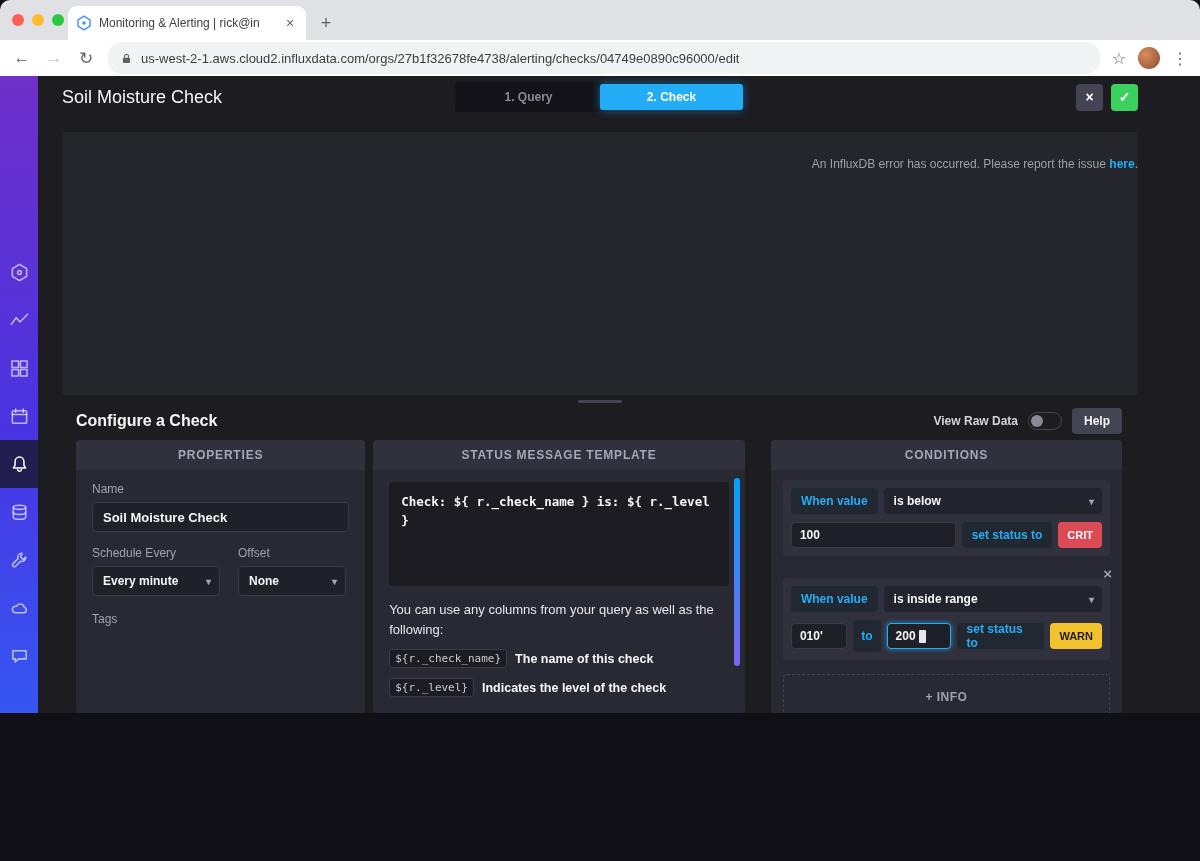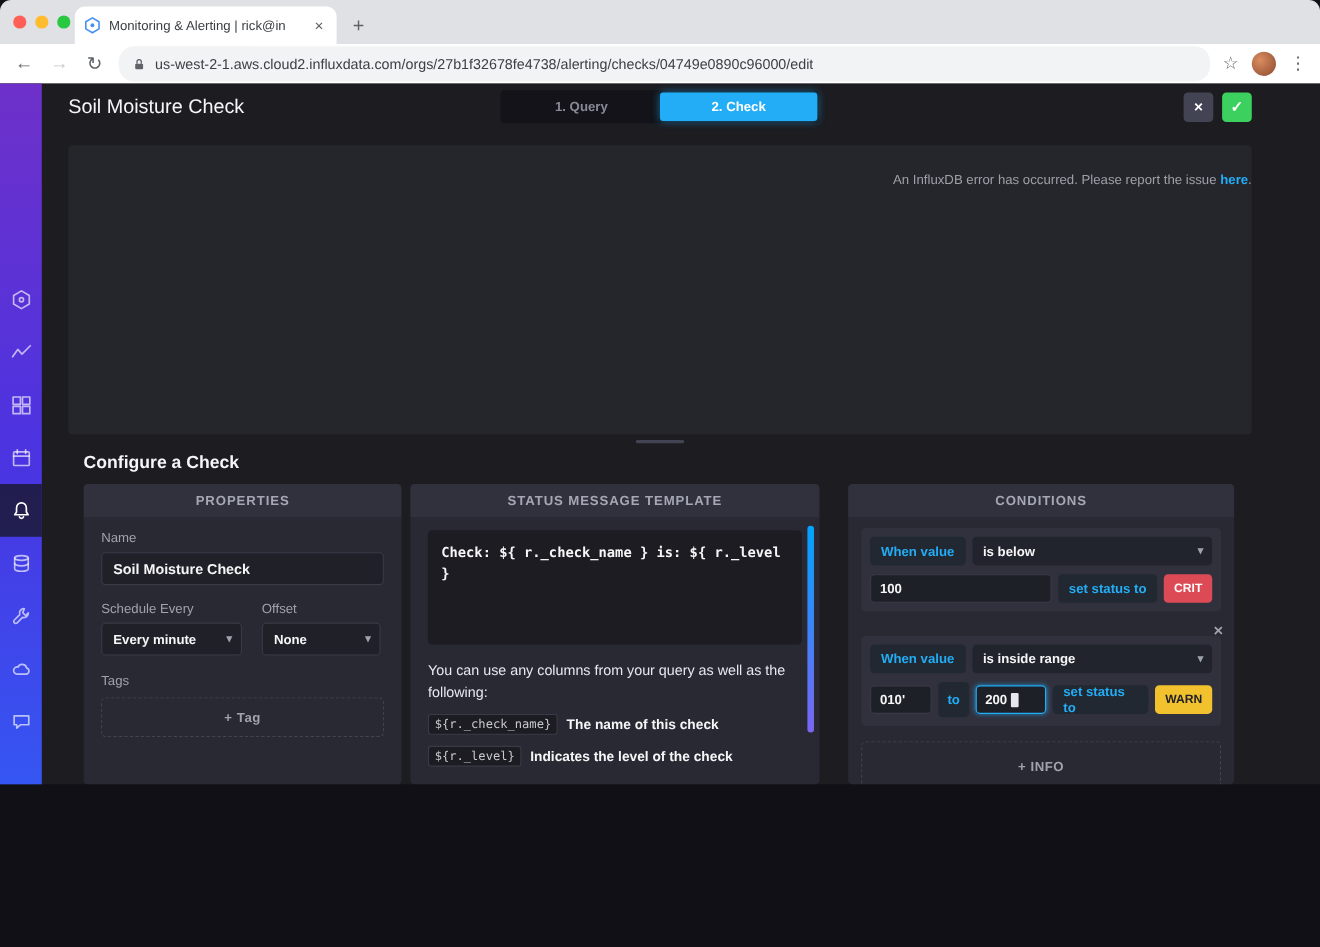--- a/index.html
+++ b/index.html
@@ -214,20 +214,27 @@
     <div class="error-panel">
       <span class="error-text"><span>An InfluxDB error has occurred. Please report the issue </span><a class="error-link">here</a><span>.</span></span>
     </div>
 
     <div class="drag-divider">
       <div class="drag-handle"></div>
     </div>
 
     <div class="config-header">
       <span class="config-title">Configure a Check</span>
+      <div class="config-right">
+        <span class="raw-label">View Raw Data</span>
+        <div class="toggle">
+            <div class="toggle-knob"></div>
+          </div>
+        <div class="help-btn">Help</div>
+      </div>
     </div>
 
     <div class="panels">
 
       <section class="panel p-props">
         <div class="panel-header">PROPERTIES</div>
         <div class="panel-body">
           <div class="fld-label">Name</div>
           <input class="text-input" type="text" value="Soil Moisture Check" style="">
           <div class="fld-row">
@@ -240,21 +247,20 @@
             </div>
             <div>
               <div class="fld-label">Offset</div>
               <div class="dropdown dd-offset">
                 <span>None</span>
                 <span class="caret">▾</span>
               </div>
             </div>
           </div>
           <div class="fld-label" style="margin-top:16px;">Tags</div>
-          <div class="dashed-btn add-tag">+ Tag</div>
         </div>
       </section>
 
       <section class="panel p-status">
         <div class="panel-header">STATUS MESSAGE TEMPLATE</div>
         <div class="panel-body">
           <div class="code-box">Check: ${ r._check_name } is: ${ r._level }</div>
           <div class="status-scrollbar"></div>
           <div class="tpl-help">You can use any columns from your query as well as the following:</div>
           <div class="var-row">

